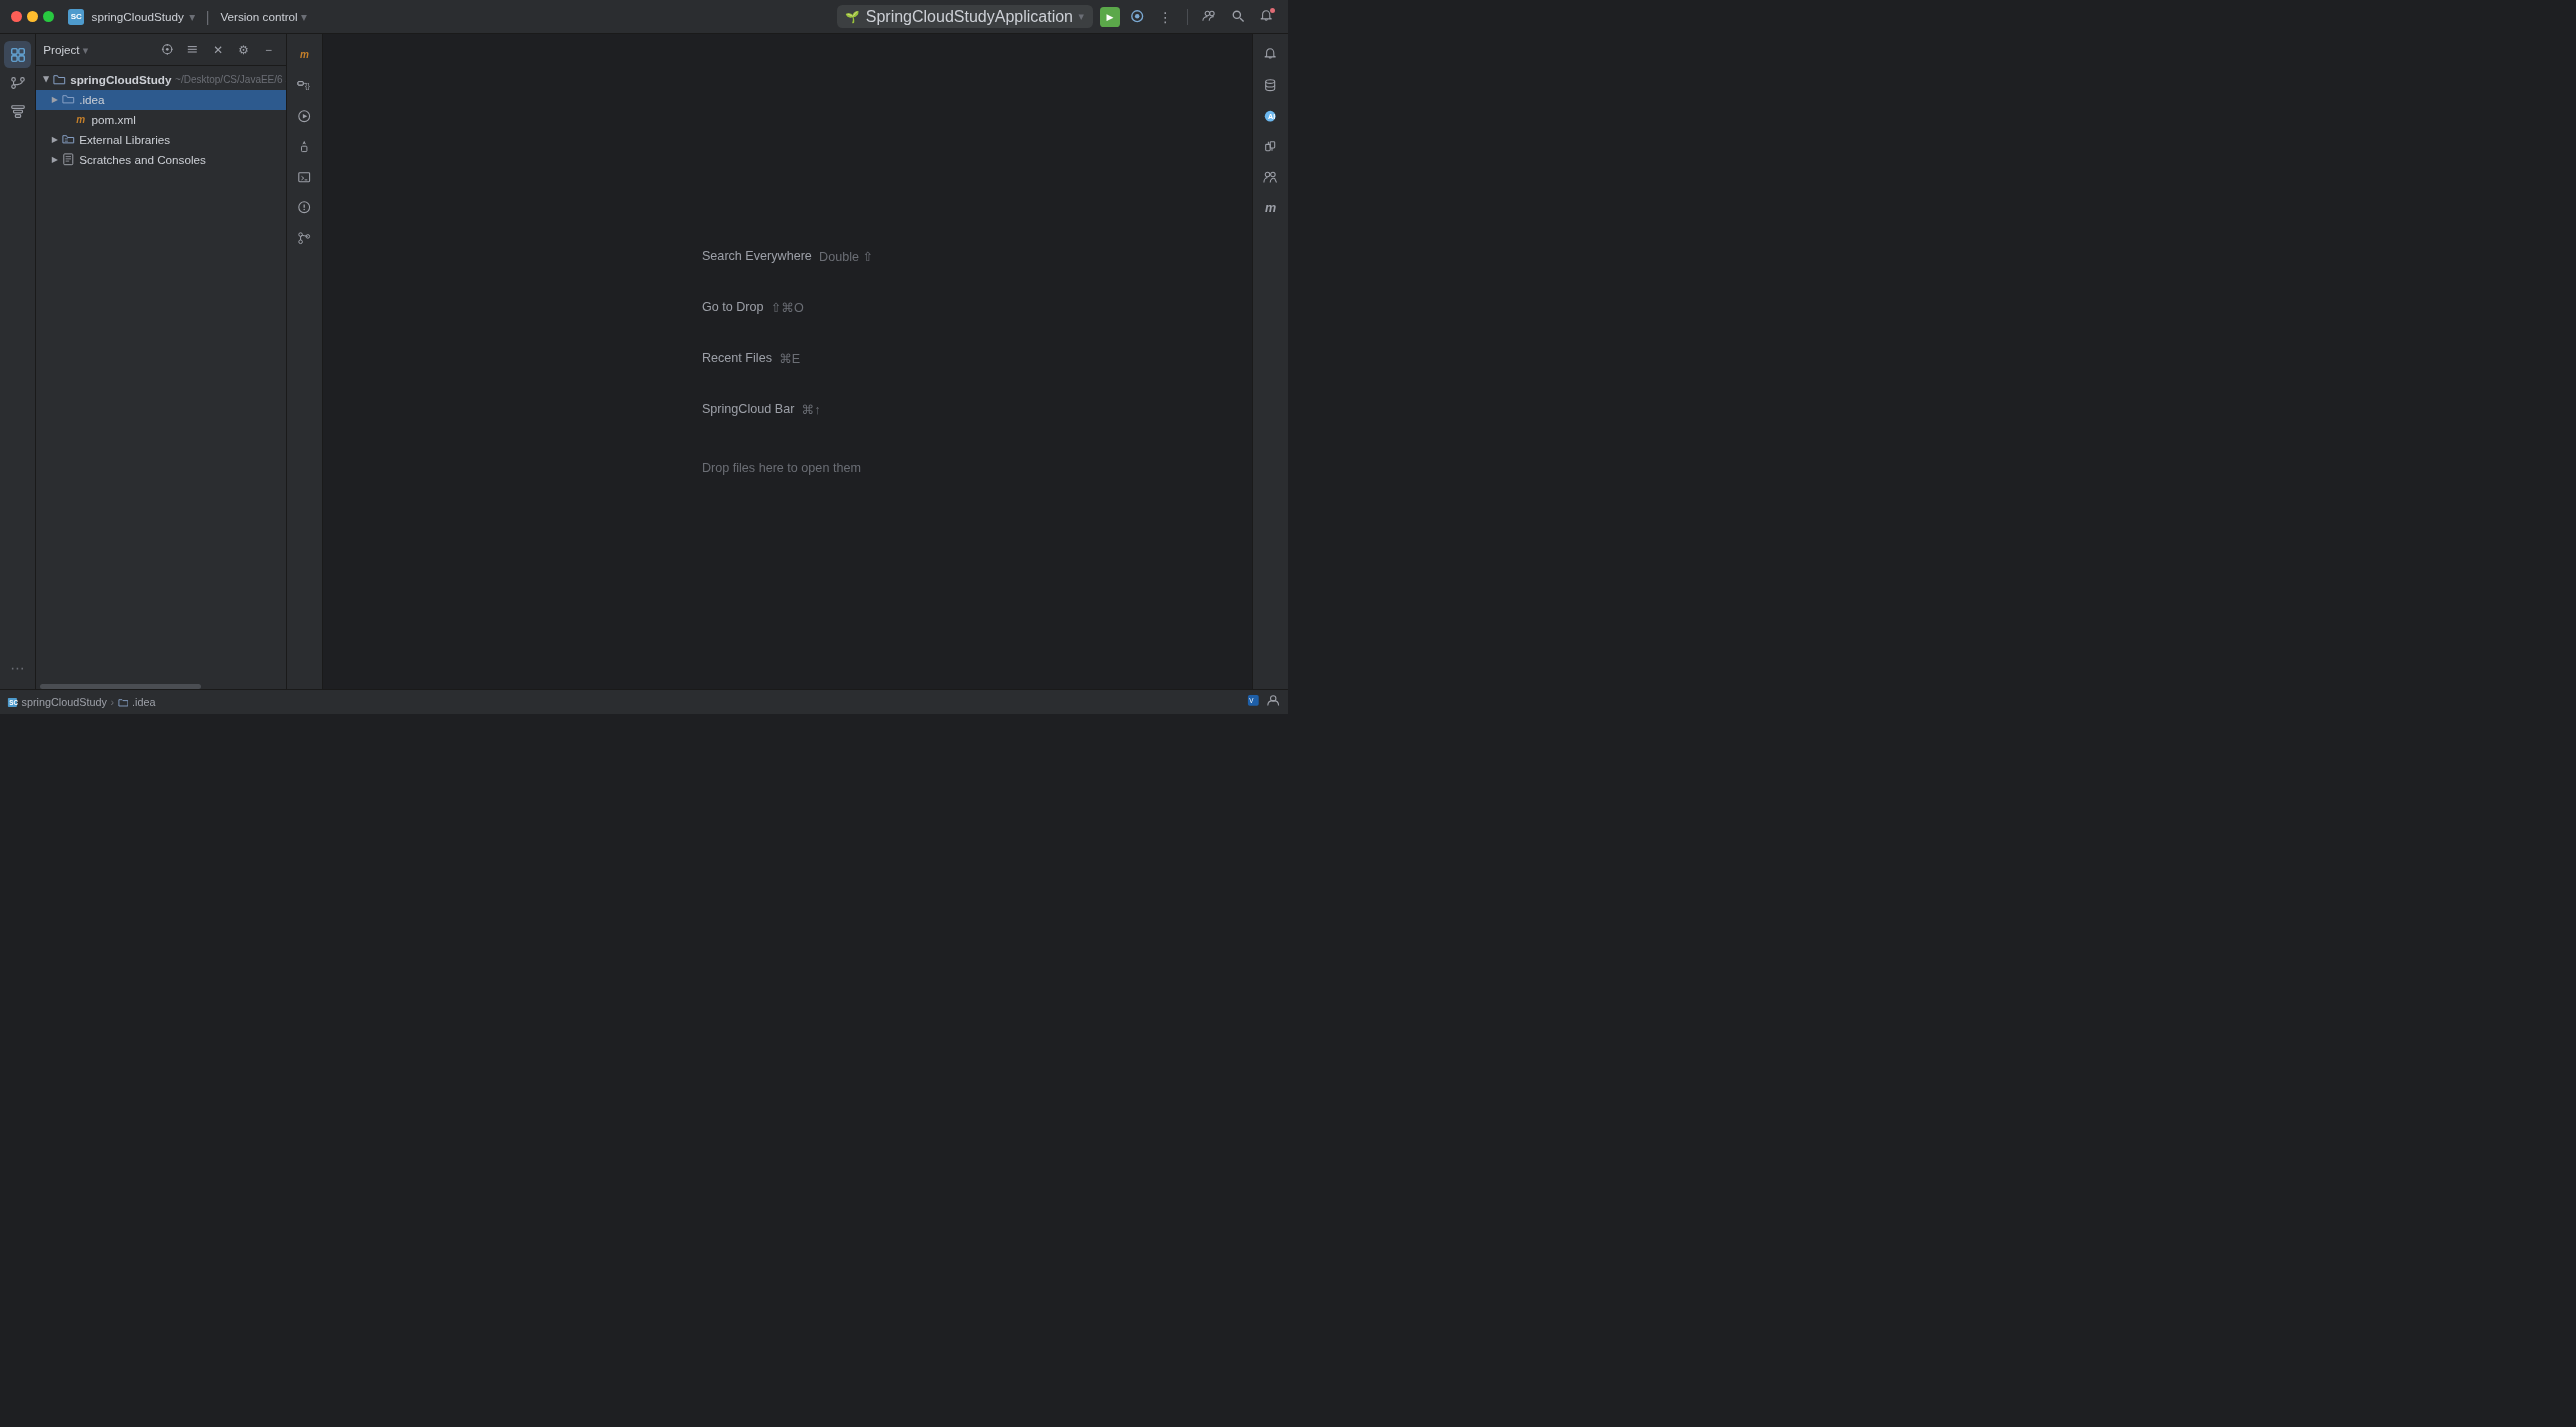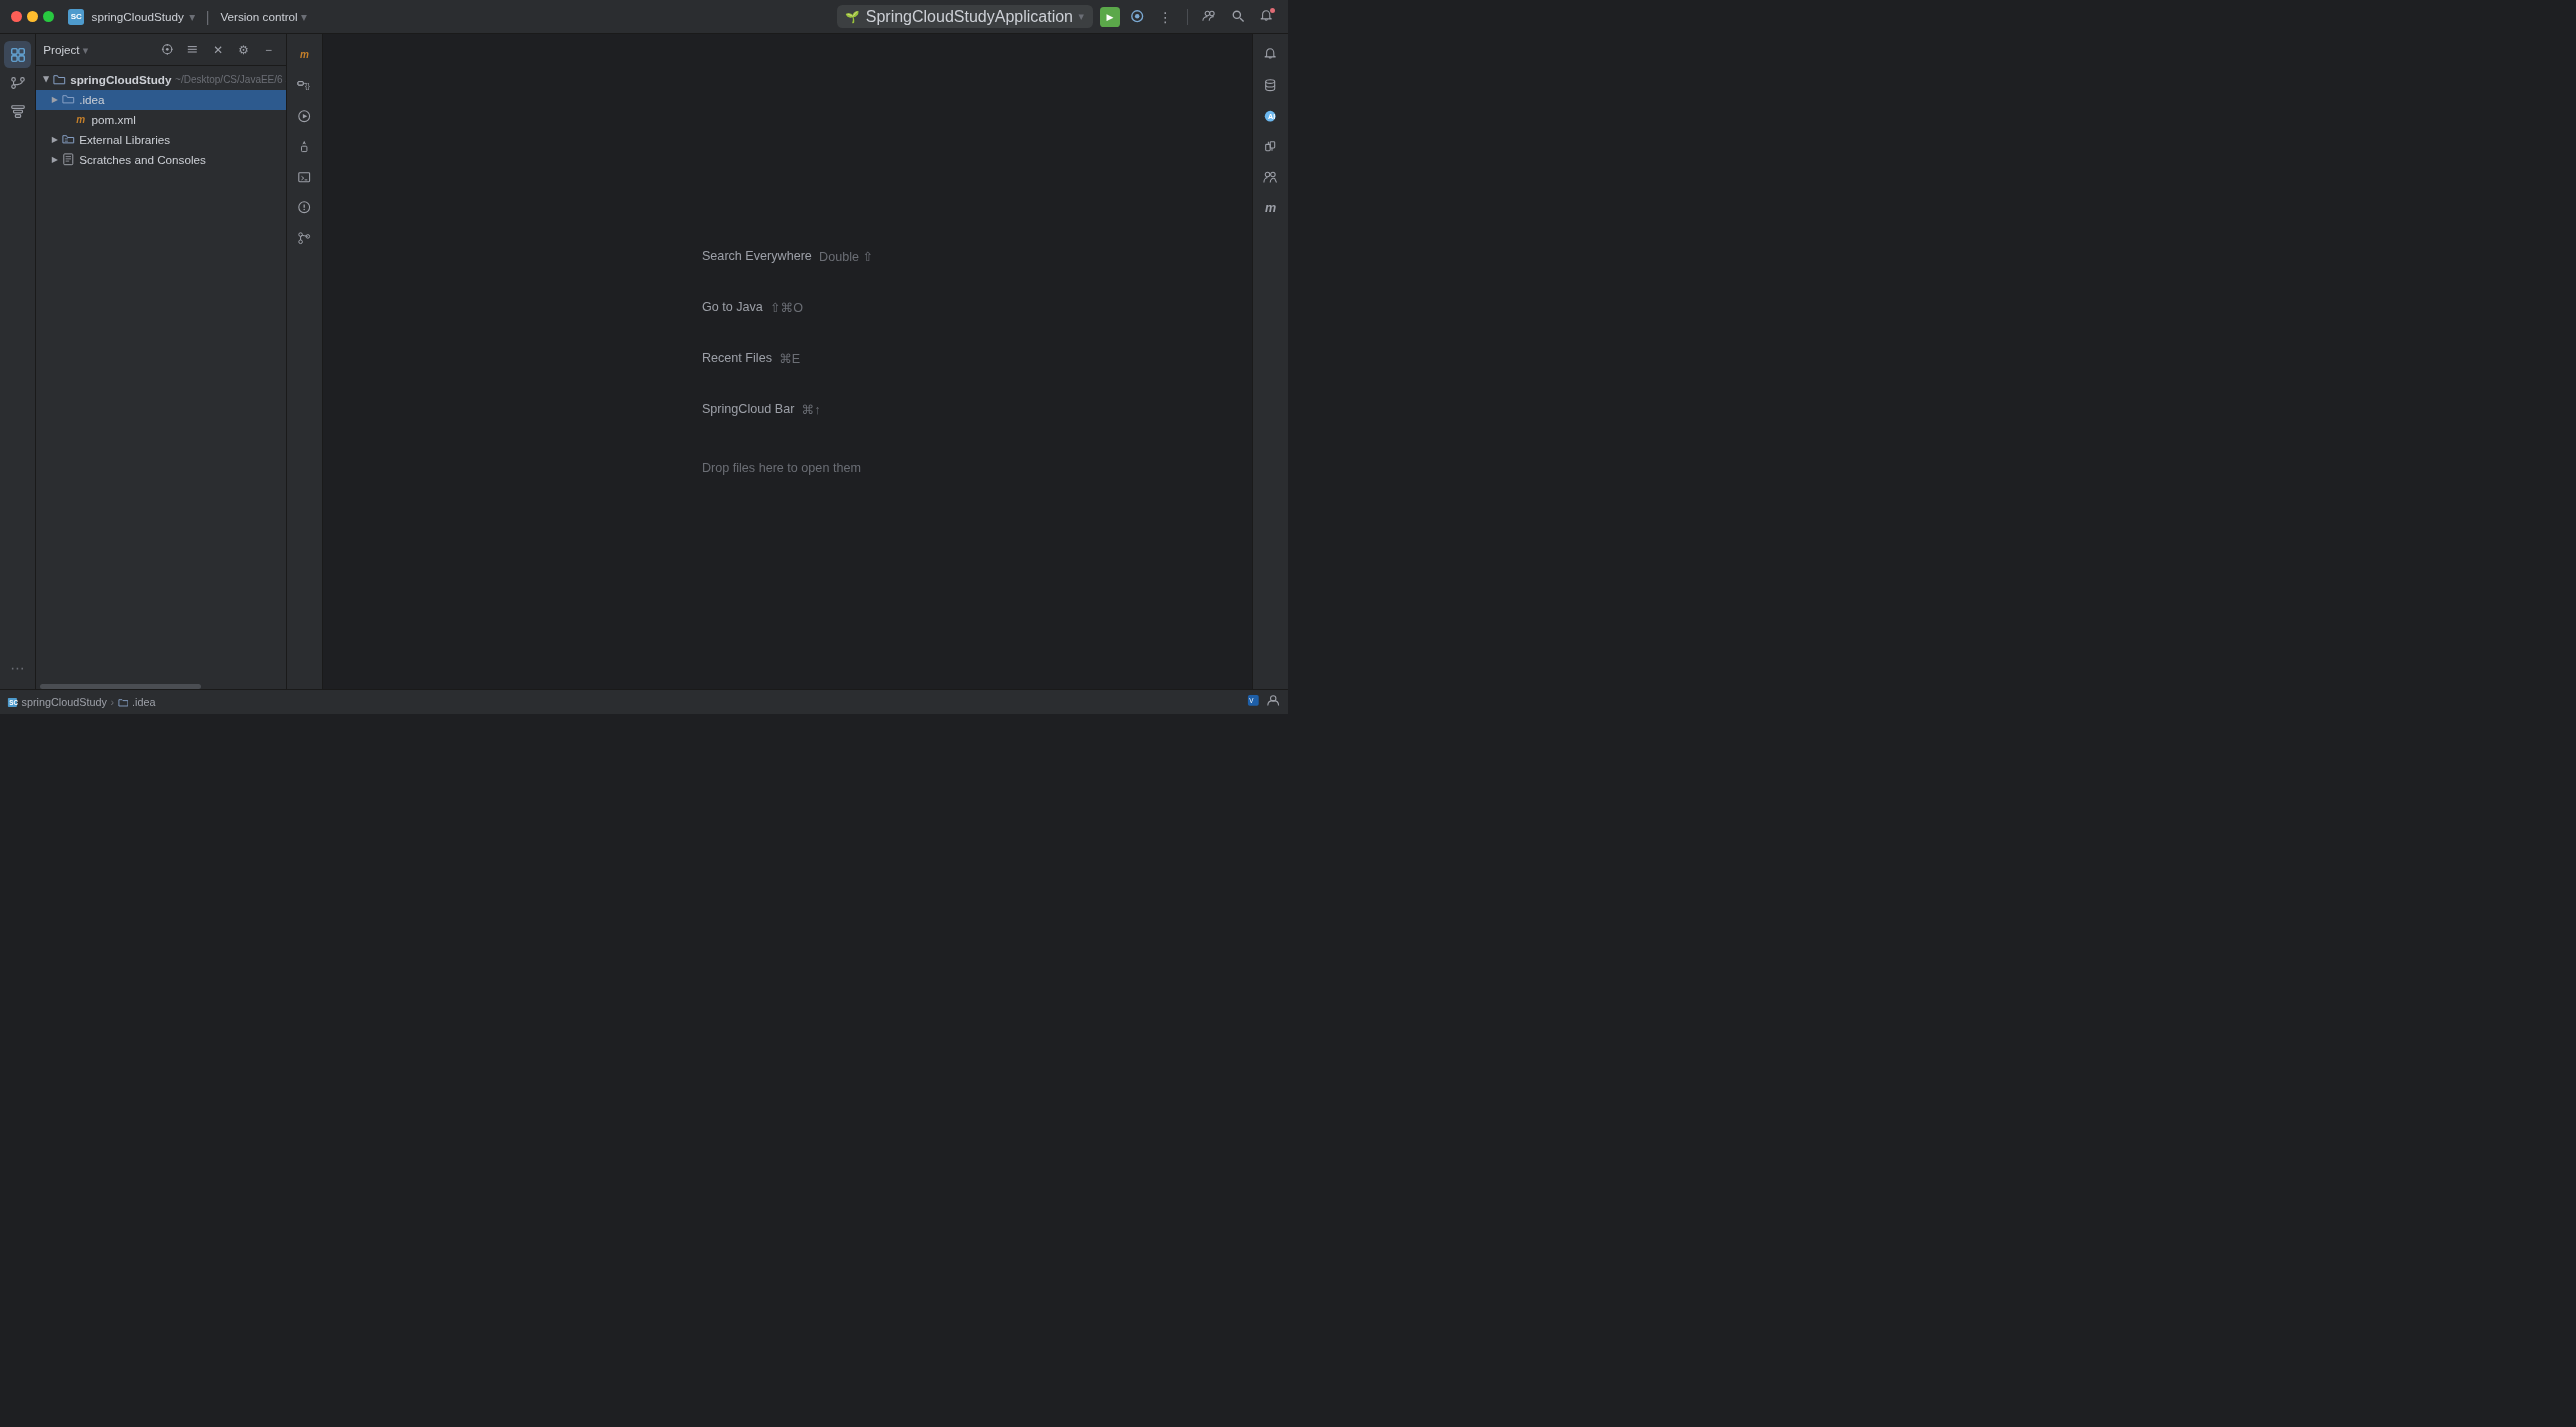--- a/index.html
+++ b/index.html
@@ -626,21 +626,21 @@
     </div>
   </div>
 
   <div class="editor-area">
     <div class="editor-hints">
       <div class="hint-row">
         <span class="hint-label">Search Everywhere</span>
         <span class="hint-shortcut">Double ⇧</span>
       </div>
       <div class="hint-row">
-        <span class="hint-label">Go to Java</span>
+        <span class="hint-label">Go to Drop</span>
         <span class="hint-shortcut">⇧⌘O</span>
       </div>
       <div class="hint-row">
         <span class="hint-label">Recent Files</span>
         <span class="hint-shortcut">⌘E</span>
       </div>
       <div class="hint-row">
         <span class="hint-label">SpringCloud Bar</span>
         <span class="hint-shortcut">⌘↑</span>
       </div>

